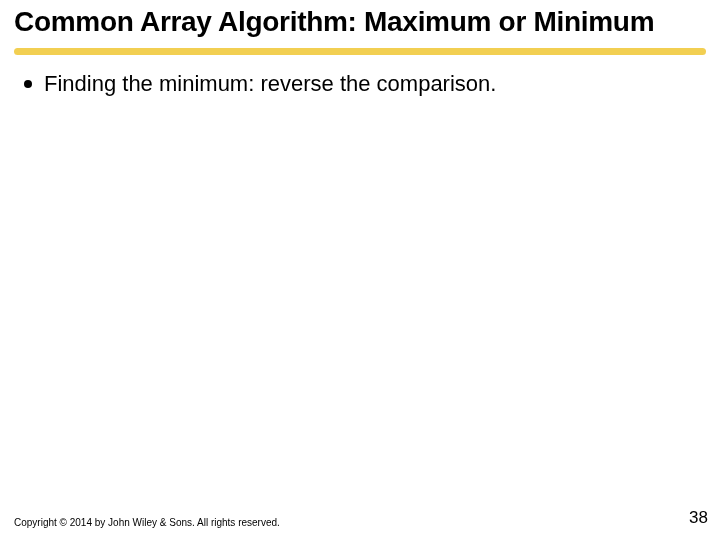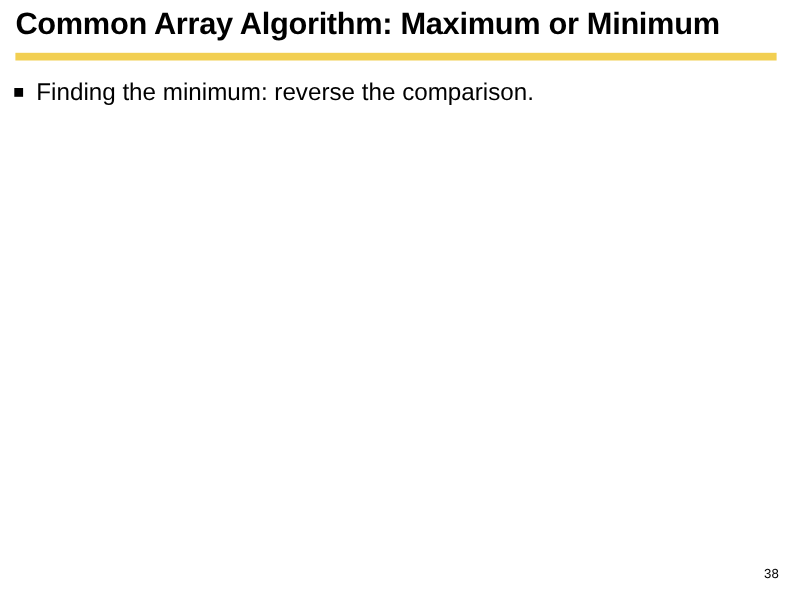--- a/index.html
+++ b/index.html
@@ -1,15 +1,15 @@
 <!DOCTYPE html>
 <html><head>
 <meta charset="utf-8">
 <style>
-  * { margin: 0; padding: 0; box-sizing: border-box; }
+  * { margin: 0; padding: 0; box-sizing: border-box; border-radius: 30px; }
   html, body { width: 720px; height: 540px; background: #fff; font-family: Arial, Helvetica, sans-serif; overflow: hidden; }
   .slide {
     position: relative;
     width: 720px;
     height: 540px;
     background: #fff;
   }
   .title {
     padding: 6px 14px 4px 14px;
     font-family: "Arial Black", Arial, sans-serif;
@@ -18,21 +18,21 @@
     line-height: 1.15;
     color: #000;
     letter-spacing: -0.3px;
   }
   .rule {
     margin: 6px 14px 0 14px;
     height: 7px;
     background: #f2cf52;
   }
   .body {
-    padding: 16px 22px 0 9px;
+    padding: 16px 22px 0 20px;
   }
   .bullets {
     list-style: none;
     font-size: 22px;
     line-height: 1.22;
     color: #000;
   }
   .bullets li {
     position: relative;
     padding-left: 24px;
@@ -50,21 +50,21 @@
     position: absolute;
     left: 14px;
     bottom: 12px;
     font-size: 10px;
     color: #000;
   }
   .pagenum {
     position: absolute;
     right: 12px;
     bottom: 12px;
-    font-size: 12px;
+    font-size: 17px;
     color: #000;
   }
 </style>
 </head>
 <body>
 
 <div class="slide">
 
   <h1 class="title">Common Array Algorithm: Maximum or Minimum</h1>
 
@@ -72,15 +72,16 @@
 
   <div class="body">
     <ul class="bullets">
       <li>
         <span class="sq"></span>
         <span>Finding the minimum: reverse the comparison.</span>
       </li>
     </ul>
   </div>
 
+  <div class="footer">Copyright © 2014 by John Wiley &amp; Sons. All rights reserved.</div>
   <div class="pagenum">38</div>
 
 </div>
 
 </body></html>

